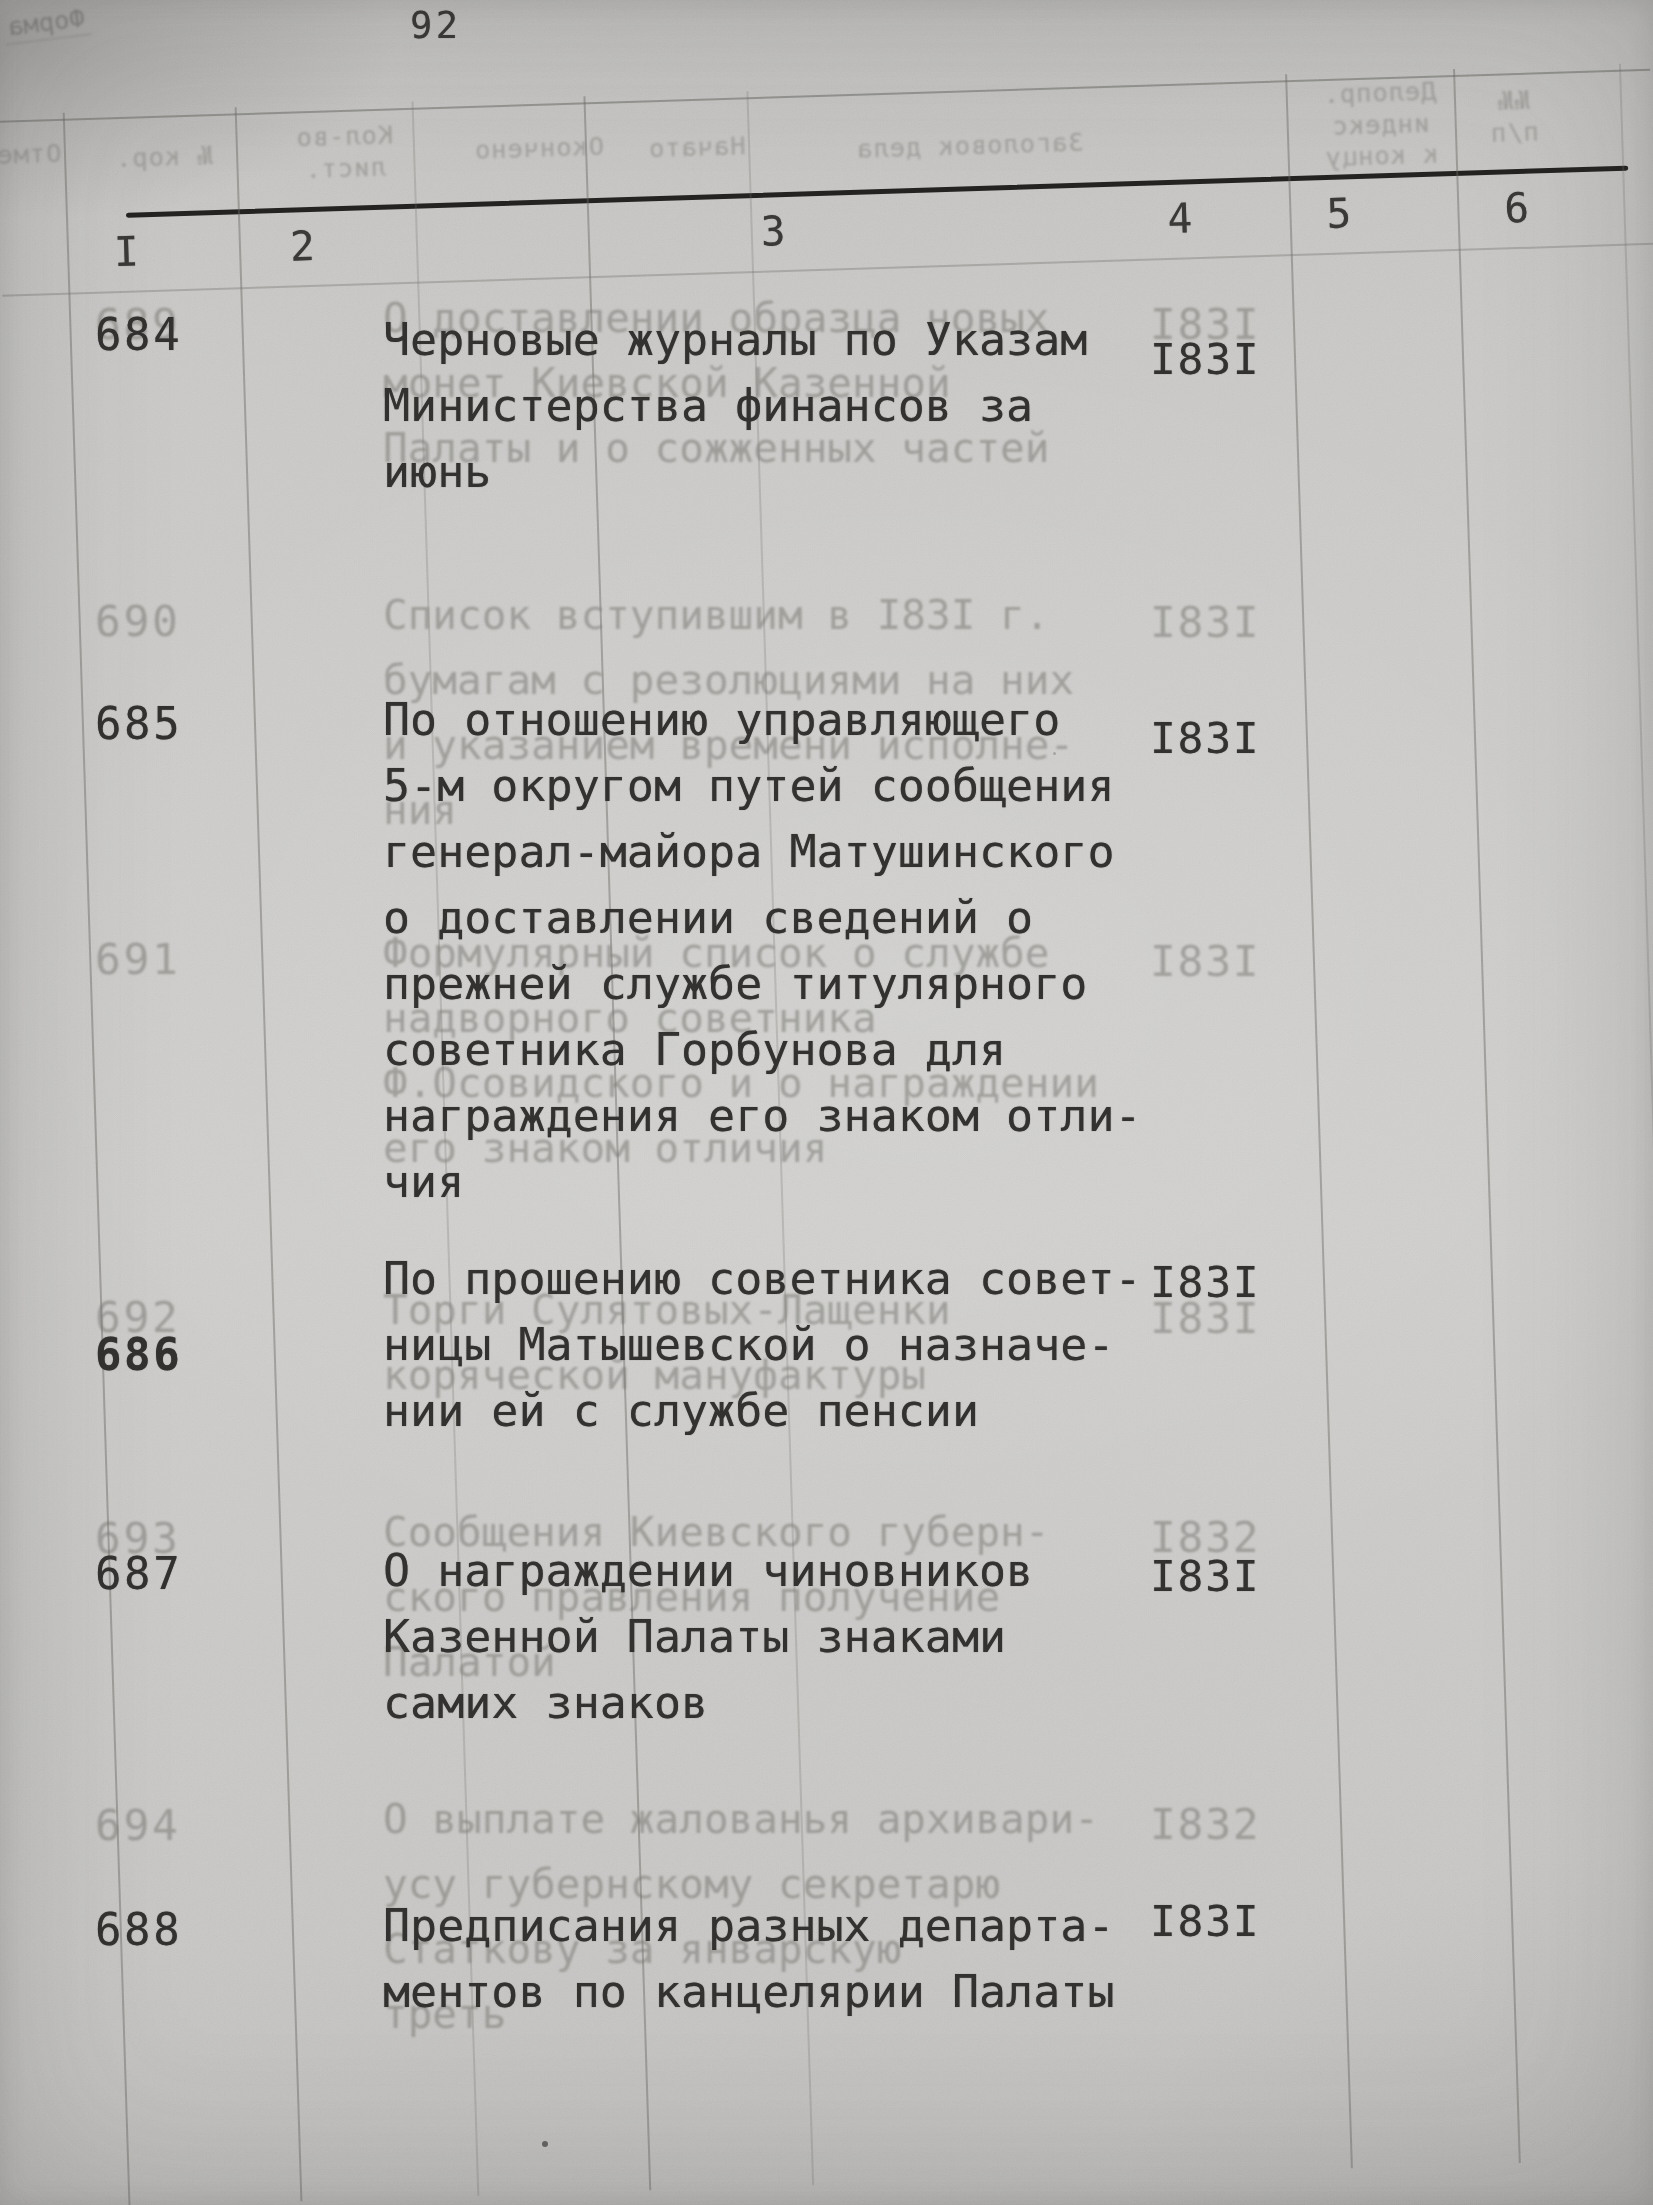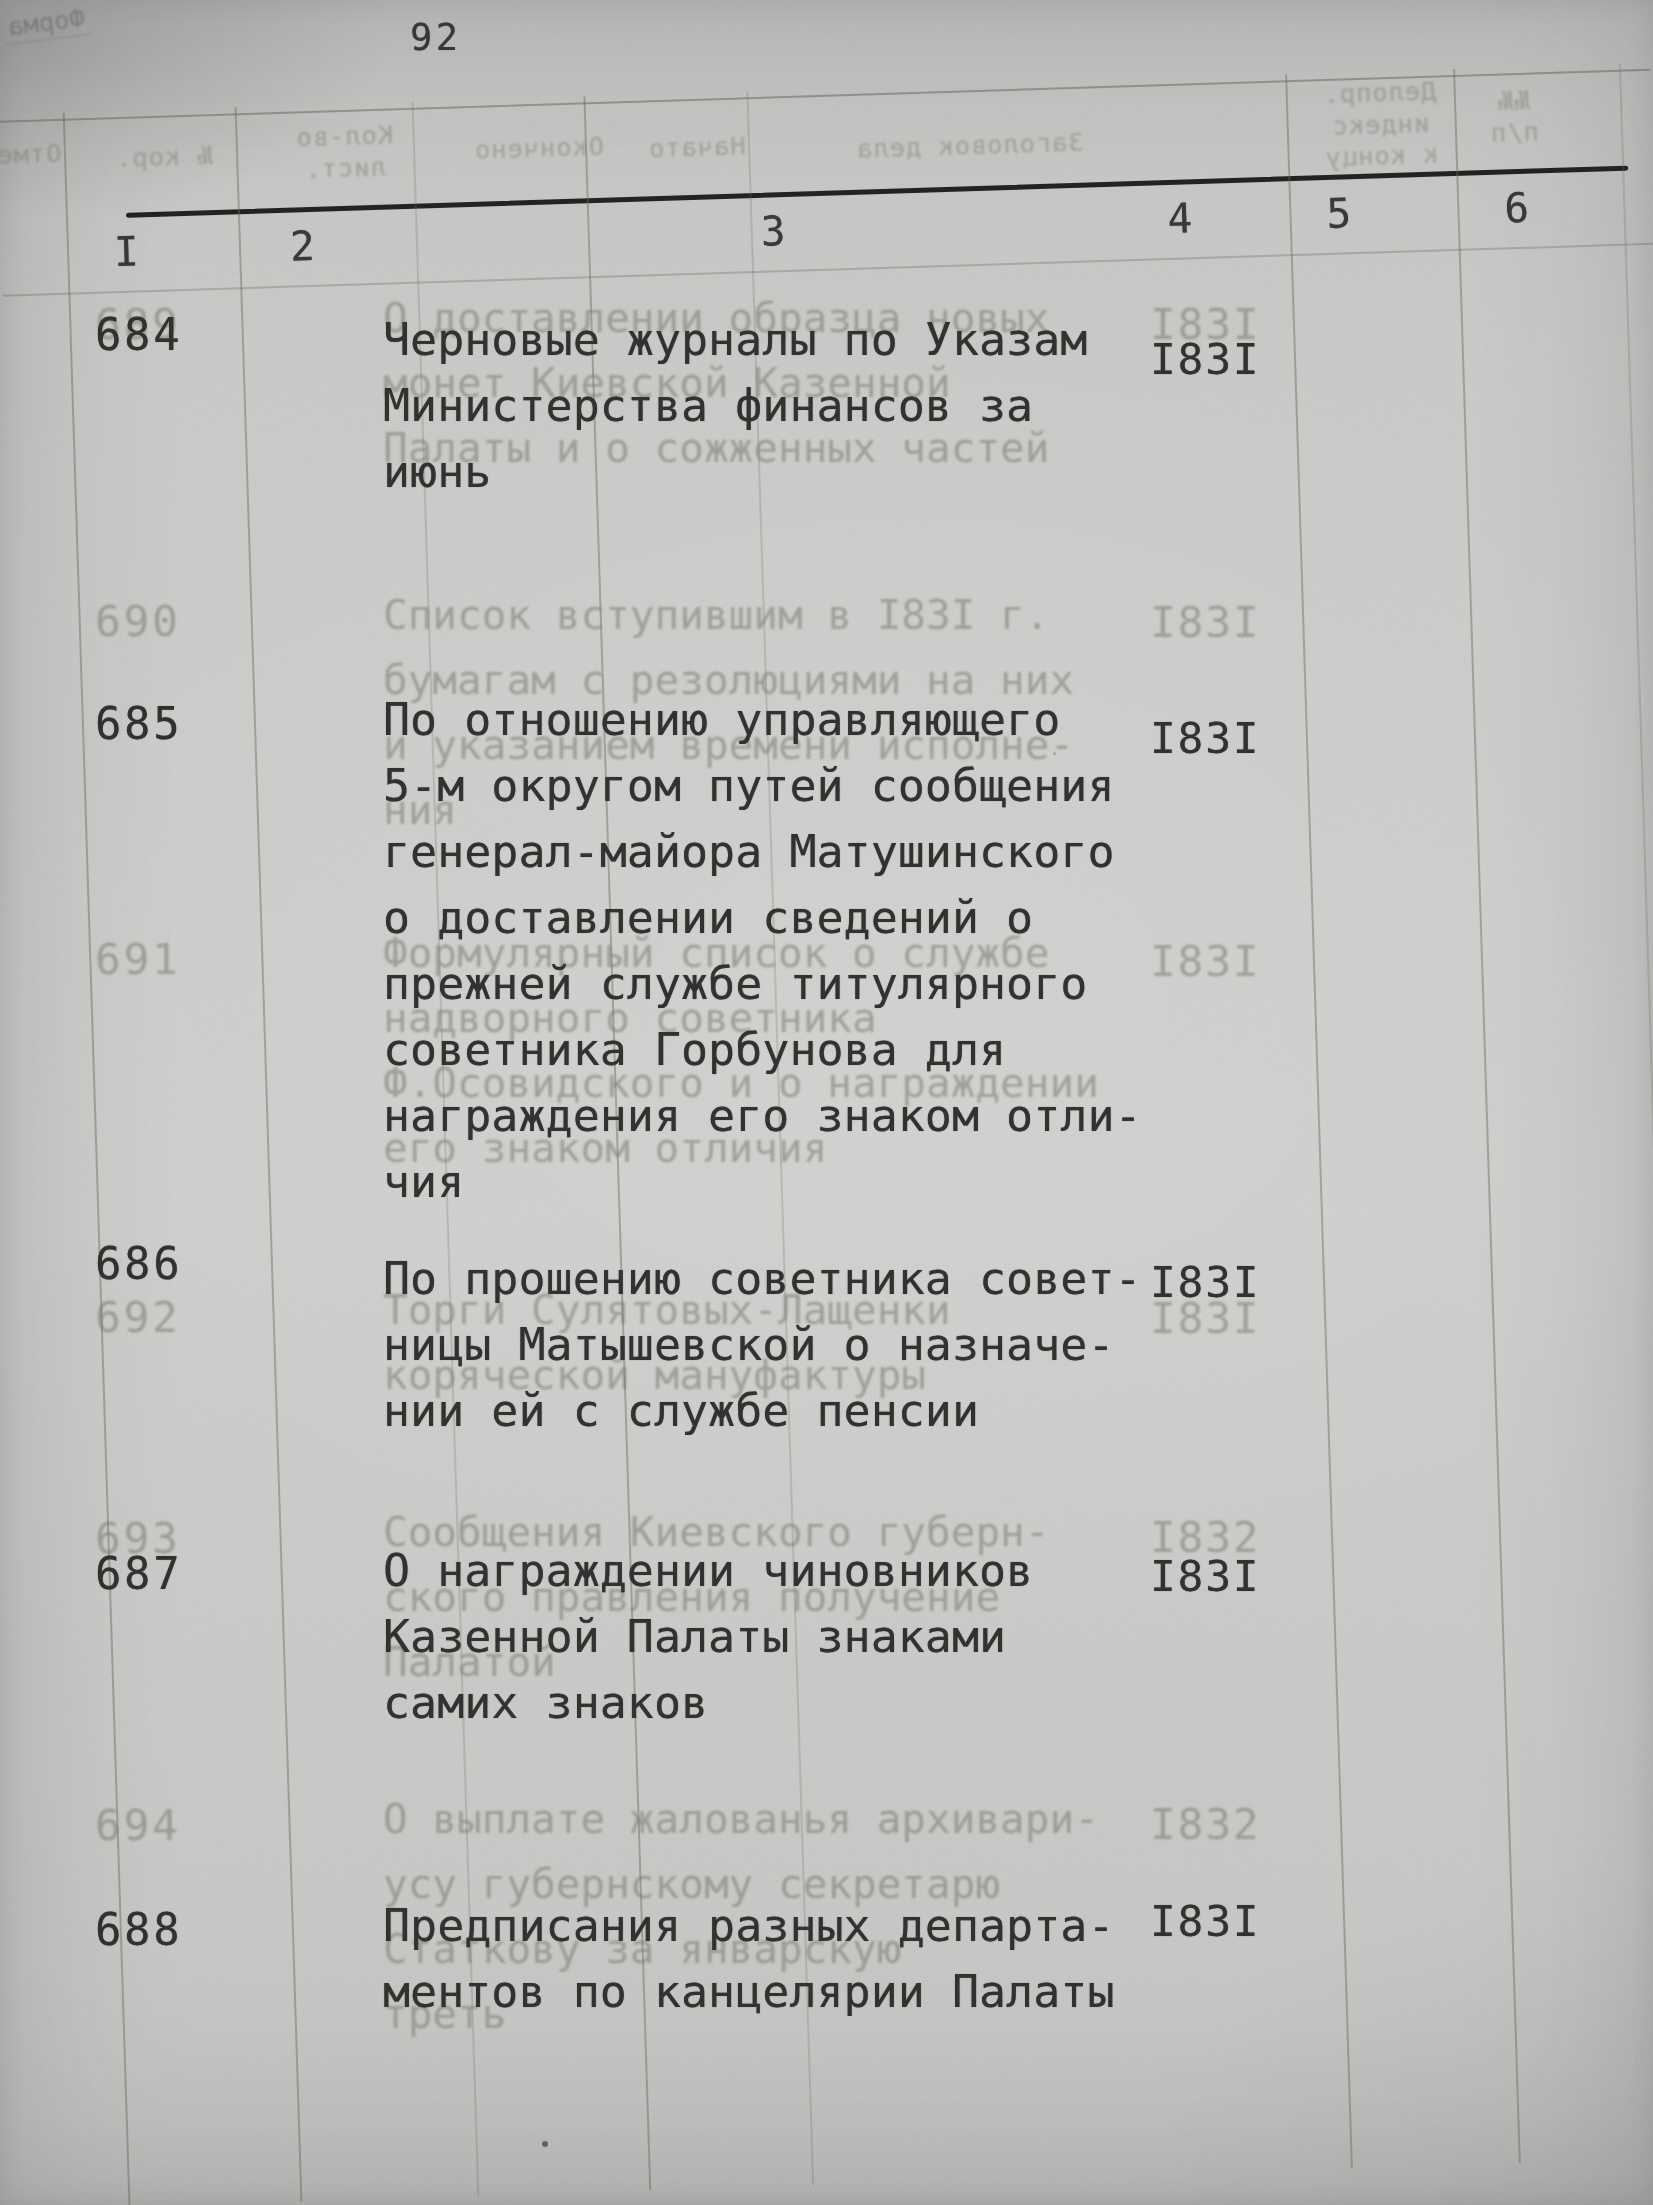--- a/index.html
+++ b/index.html
@@ -16,21 +16,21 @@
   
   .form-layer{transform:rotate(-1.8deg);transform-origin:119px 217px;}
   .hline{position:absolute;height:1.7px;background:rgba(110,109,106,.55);}
   .hline.thick{height:5.1px;background:#242321;border-radius:2.6px;}
   .hline.sub{background:rgba(120,119,116,.38);}
   .vline{position:absolute;top:111px;height:2095px;width:1.7px;background:rgba(108,107,103,.45);}
   .vline.f{background:rgba(118,117,113,.26);}
   .colnum{position:absolute;top:228px;font-size:41px;color:#3b3a38;
           text-shadow:0 0 1px rgba(50,49,47,.6);letter-spacing:1.7px;}
   
-  .pageno{position:absolute;left:410px;top:16px;font-size:37px;color:#3a3937;
+  .pageno{position:absolute;left:410px;top:4px;font-size:37px;color:#3a3937;
           letter-spacing:3.4px;text-shadow:0 0 1px rgba(50,49,47,.6);}
   .row{position:absolute;left:0;top:0;width:100%;height:100%;pointer-events:none;}
   .row{color:#343230;text-shadow:0 0 1px rgba(48,47,45,.65);}
   .num{position:absolute;left:95px;font-size:44px;letter-spacing:2.6px;}
   .tl{position:absolute;left:383px;font-size:45px;}
   .tl .line{height:66px;white-space:pre;}
   .yr{position:absolute;left:1150px;font-size:43px;letter-spacing:1.7px;}
   
   .ghost-row{color:#787772;opacity:.52;filter:blur(1.3px);text-shadow:none;}
   .ghost-row .num{font-size:43px;}
@@ -185,21 +185,21 @@
             <div class="line">генерал-майора Матушинского</div>
             <div class="line">о доставлении сведений о</div>
             <div class="line">прежней службе титулярного</div>
             <div class="line">советника Горбунова для</div>
             <div class="line">награждения его знаком отли-</div>
             <div class="line">чия</div>
           </div>
           <span class="yr" style="top: 713px;">I83I</span>
         </div>
         <div class="row">
-          <span class="num" style="top: 1238px;">686</span>
+          <span class="num" style="top: 1329px; font-weight: bold;">686</span>
           <div class="tl" style="top: 1252px;">
             <div class="line">По прошению советника совет-</div>
             <div class="line">ницы Матышевской о назначе-</div>
             <div class="line">нии ей с службе пенсии</div>
           </div>
           <span class="yr" style="top: 1257px;">I83I</span>
         </div>
         <div class="row">
           <span class="num" style="top: 1548px;">687</span>
           <div class="tl" style="top: 1544px;">

